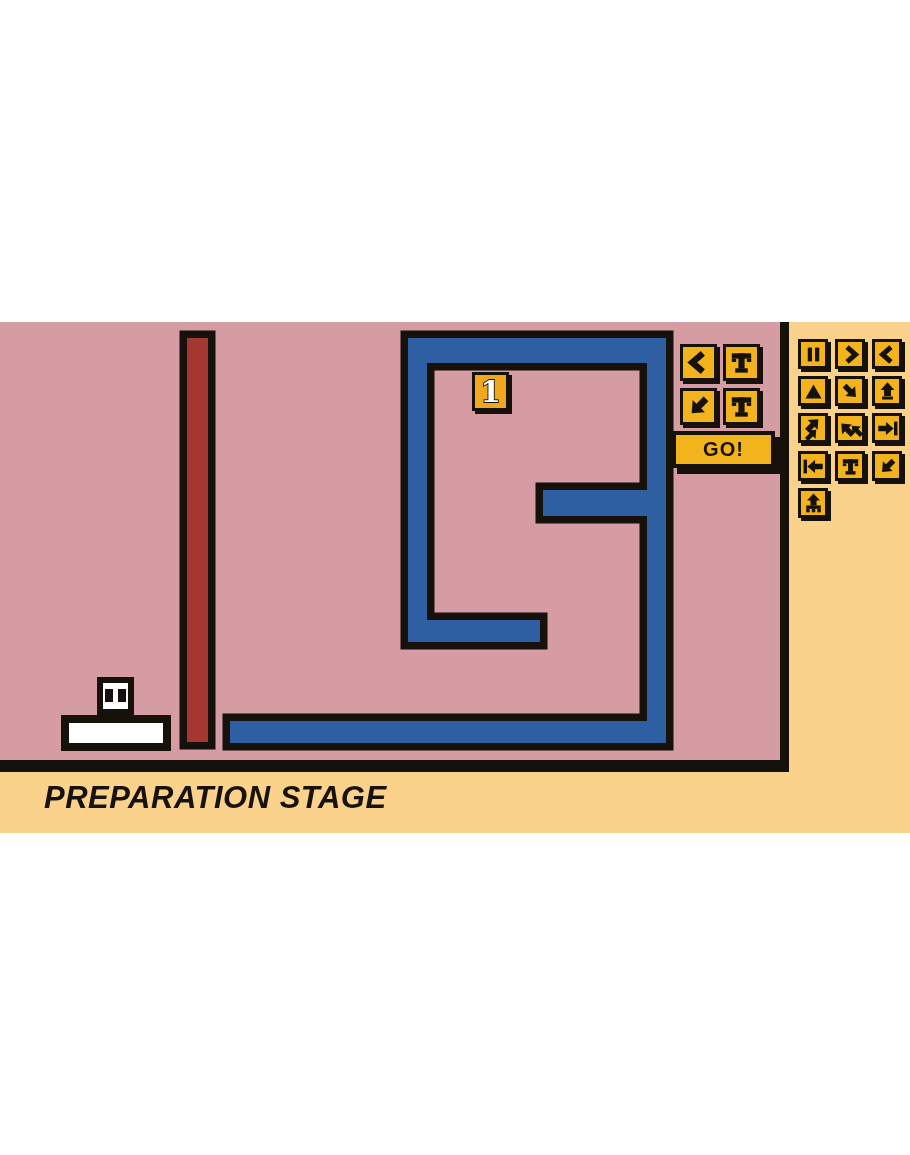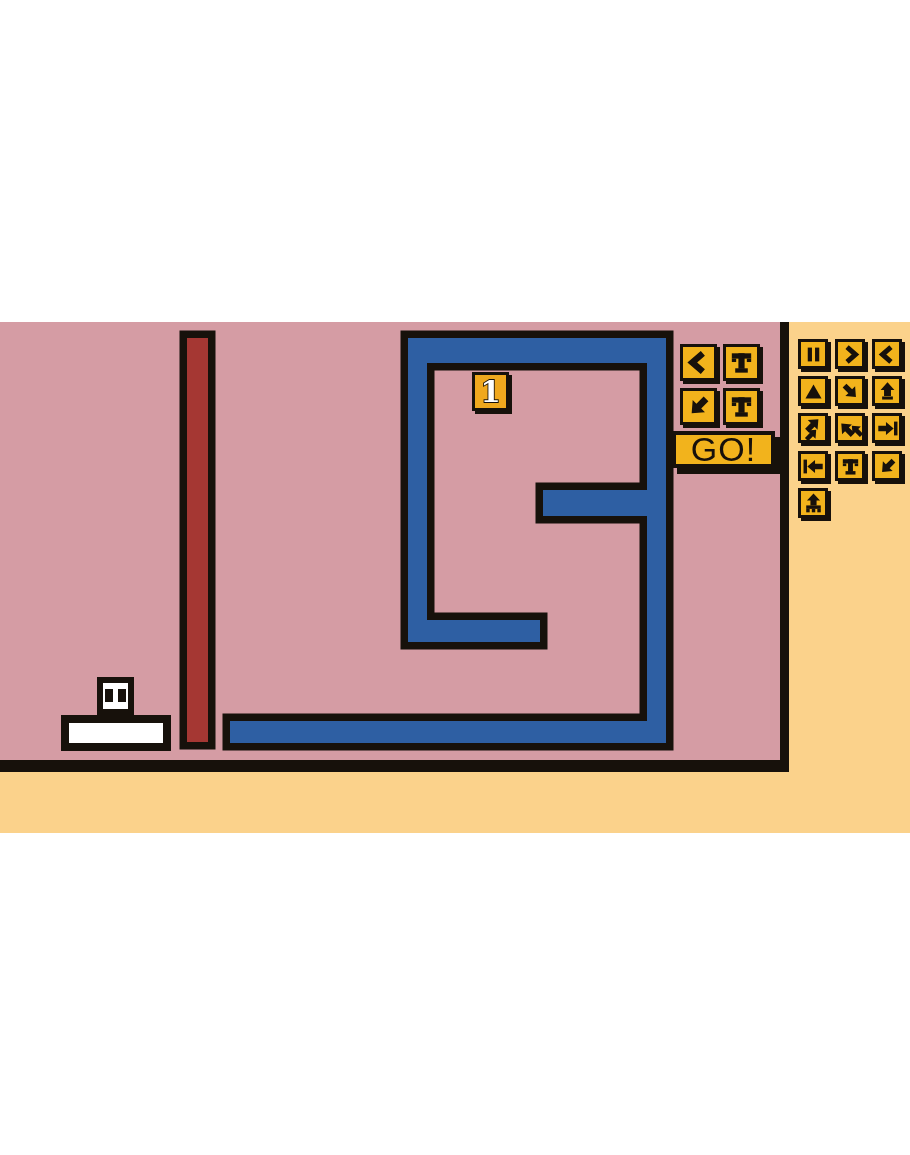--- a/index.html
+++ b/index.html
@@ -28,21 +28,21 @@
     padding:0;cursor:pointer;
   }
   .btn svg{display:block;}
   .go{
     position:absolute;left:672px;top:109px;width:103px;height:37px;
     box-sizing:border-box;
     background:var(--btn,#f2b31c);
     border:4px solid var(--ink,#17110b);
     box-shadow:5px 6px 0 var(--ink,#17110b);
     display:flex;align-items:center;justify-content:center;
-    font-weight:normal;font-size:34px;letter-spacing:1px;
+    font-weight:bold;font-size:20px;letter-spacing:1px;
     color:var(--ink,#17110b);cursor:pointer;
     font-family:"Liberation Sans",sans-serif;
   }
   .badge{
     position:absolute;left:472px;top:50px;width:37px;height:39px;
     box-sizing:border-box;
     background:var(--badge,#f0a81e);
     border:3px solid var(--ink,#17110b);
     box-shadow:3px 3px 0 var(--ink,#17110b);
     display:flex;align-items:center;justify-content:center;
@@ -82,20 +82,21 @@
   <div class="badge">1</div>
 
   <div class="head">
     <div class="eye l"></div>
     <div class="eye r"></div>
   </div>
   <div class="platform"></div>
 
   <div class="go">GO!</div>
 
+  <div class="stage-title">PREPARATION STAGE</div>
 
 <div class="btn" style="left: 680px; top: 22px; width: 37px; height: 37px;">
       <svg width="29" height="29" viewBox="0 0 30 30">
         <polyline points="19.5,5.5 8.5,15 19.5,24.5" fill="none" stroke="#17110b" stroke-width="6.5"></polyline>
       </svg>
     </div>
     <div class="btn" title="T" style="left: 723px; top: 22px; width: 37px; height: 37px;">
       <svg width="29" height="29" viewBox="0 0 30 30">
         <rect x="5" y="5.5" width="20" height="5.5" fill="#17110b"></rect>
         <rect x="5" y="11" width="4.5" height="3.5" fill="#17110b"></rect>

